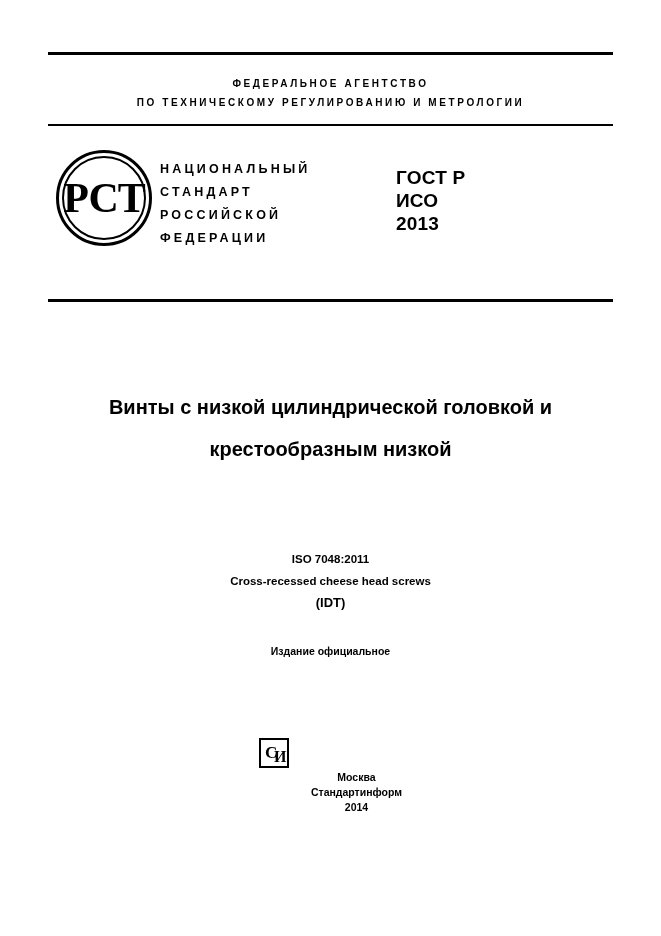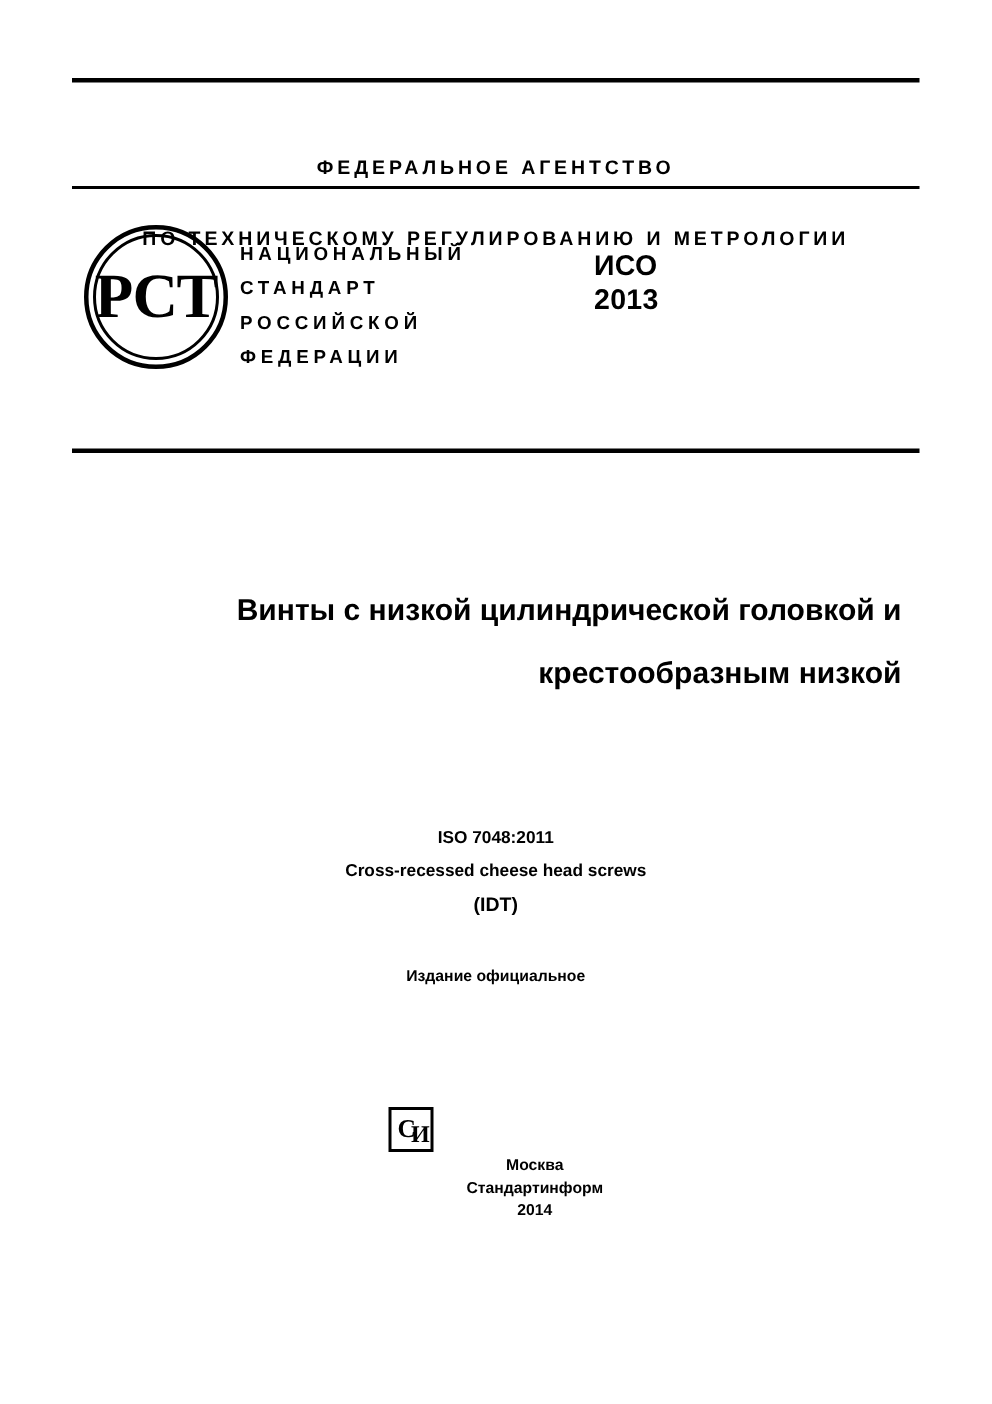--- a/index.html
+++ b/index.html
@@ -34,25 +34,24 @@
   .rule.bottom { top: 299px; height: 3px; }
 
   .agency {
     position: absolute;
     left: 48px;
     right: 48px;
     top: 74px;
     text-align: center;
   }
   .agency div {
-    font-size: 13px;
+    font-size: 10px;
     font-weight: bold;
     letter-spacing: 2.6px;
     line-height: 19px;
-    margin-top: 28px;
   }
 
   
   .emblem-wrap {
     position: absolute;
     left: 56px;
     top: 150px;
     width: 104px;
     height: 104px;
   }
@@ -116,21 +115,21 @@
     line-height: 23px;
     letter-spacing: 0.2px;
   }
 
   
   .title {
     position: absolute;
     left: 60px;
     right: 60px;
     top: 386px;
-    text-align: right;
+    text-align: center;
     font-size: 20px;
     font-weight: bold;
     line-height: 42px;
   }
 
   
   .iso-block {
     position: absolute;
     left: 60px;
     right: 60px;
@@ -231,20 +230,21 @@
   </div>
 
   <div class="nat-std">
     <div>НАЦИОНАЛЬНЫЙ</div>
     <div>СТАНДАРТ</div>
     <div>РОССИЙСКОЙ</div>
     <div>ФЕДЕРАЦИИ</div>
   </div>
 
   <div class="gost-code">
+    <div>ГОСТ Р</div>
     <div>ИСО</div>
     <div>2013</div>
   </div>
 
   <div class="rule bottom"></div>
 
   <div class="title">
     <div>Винты с низкой цилиндрической головкой и</div>
     <div>крестообразным низкой</div>
   </div>

